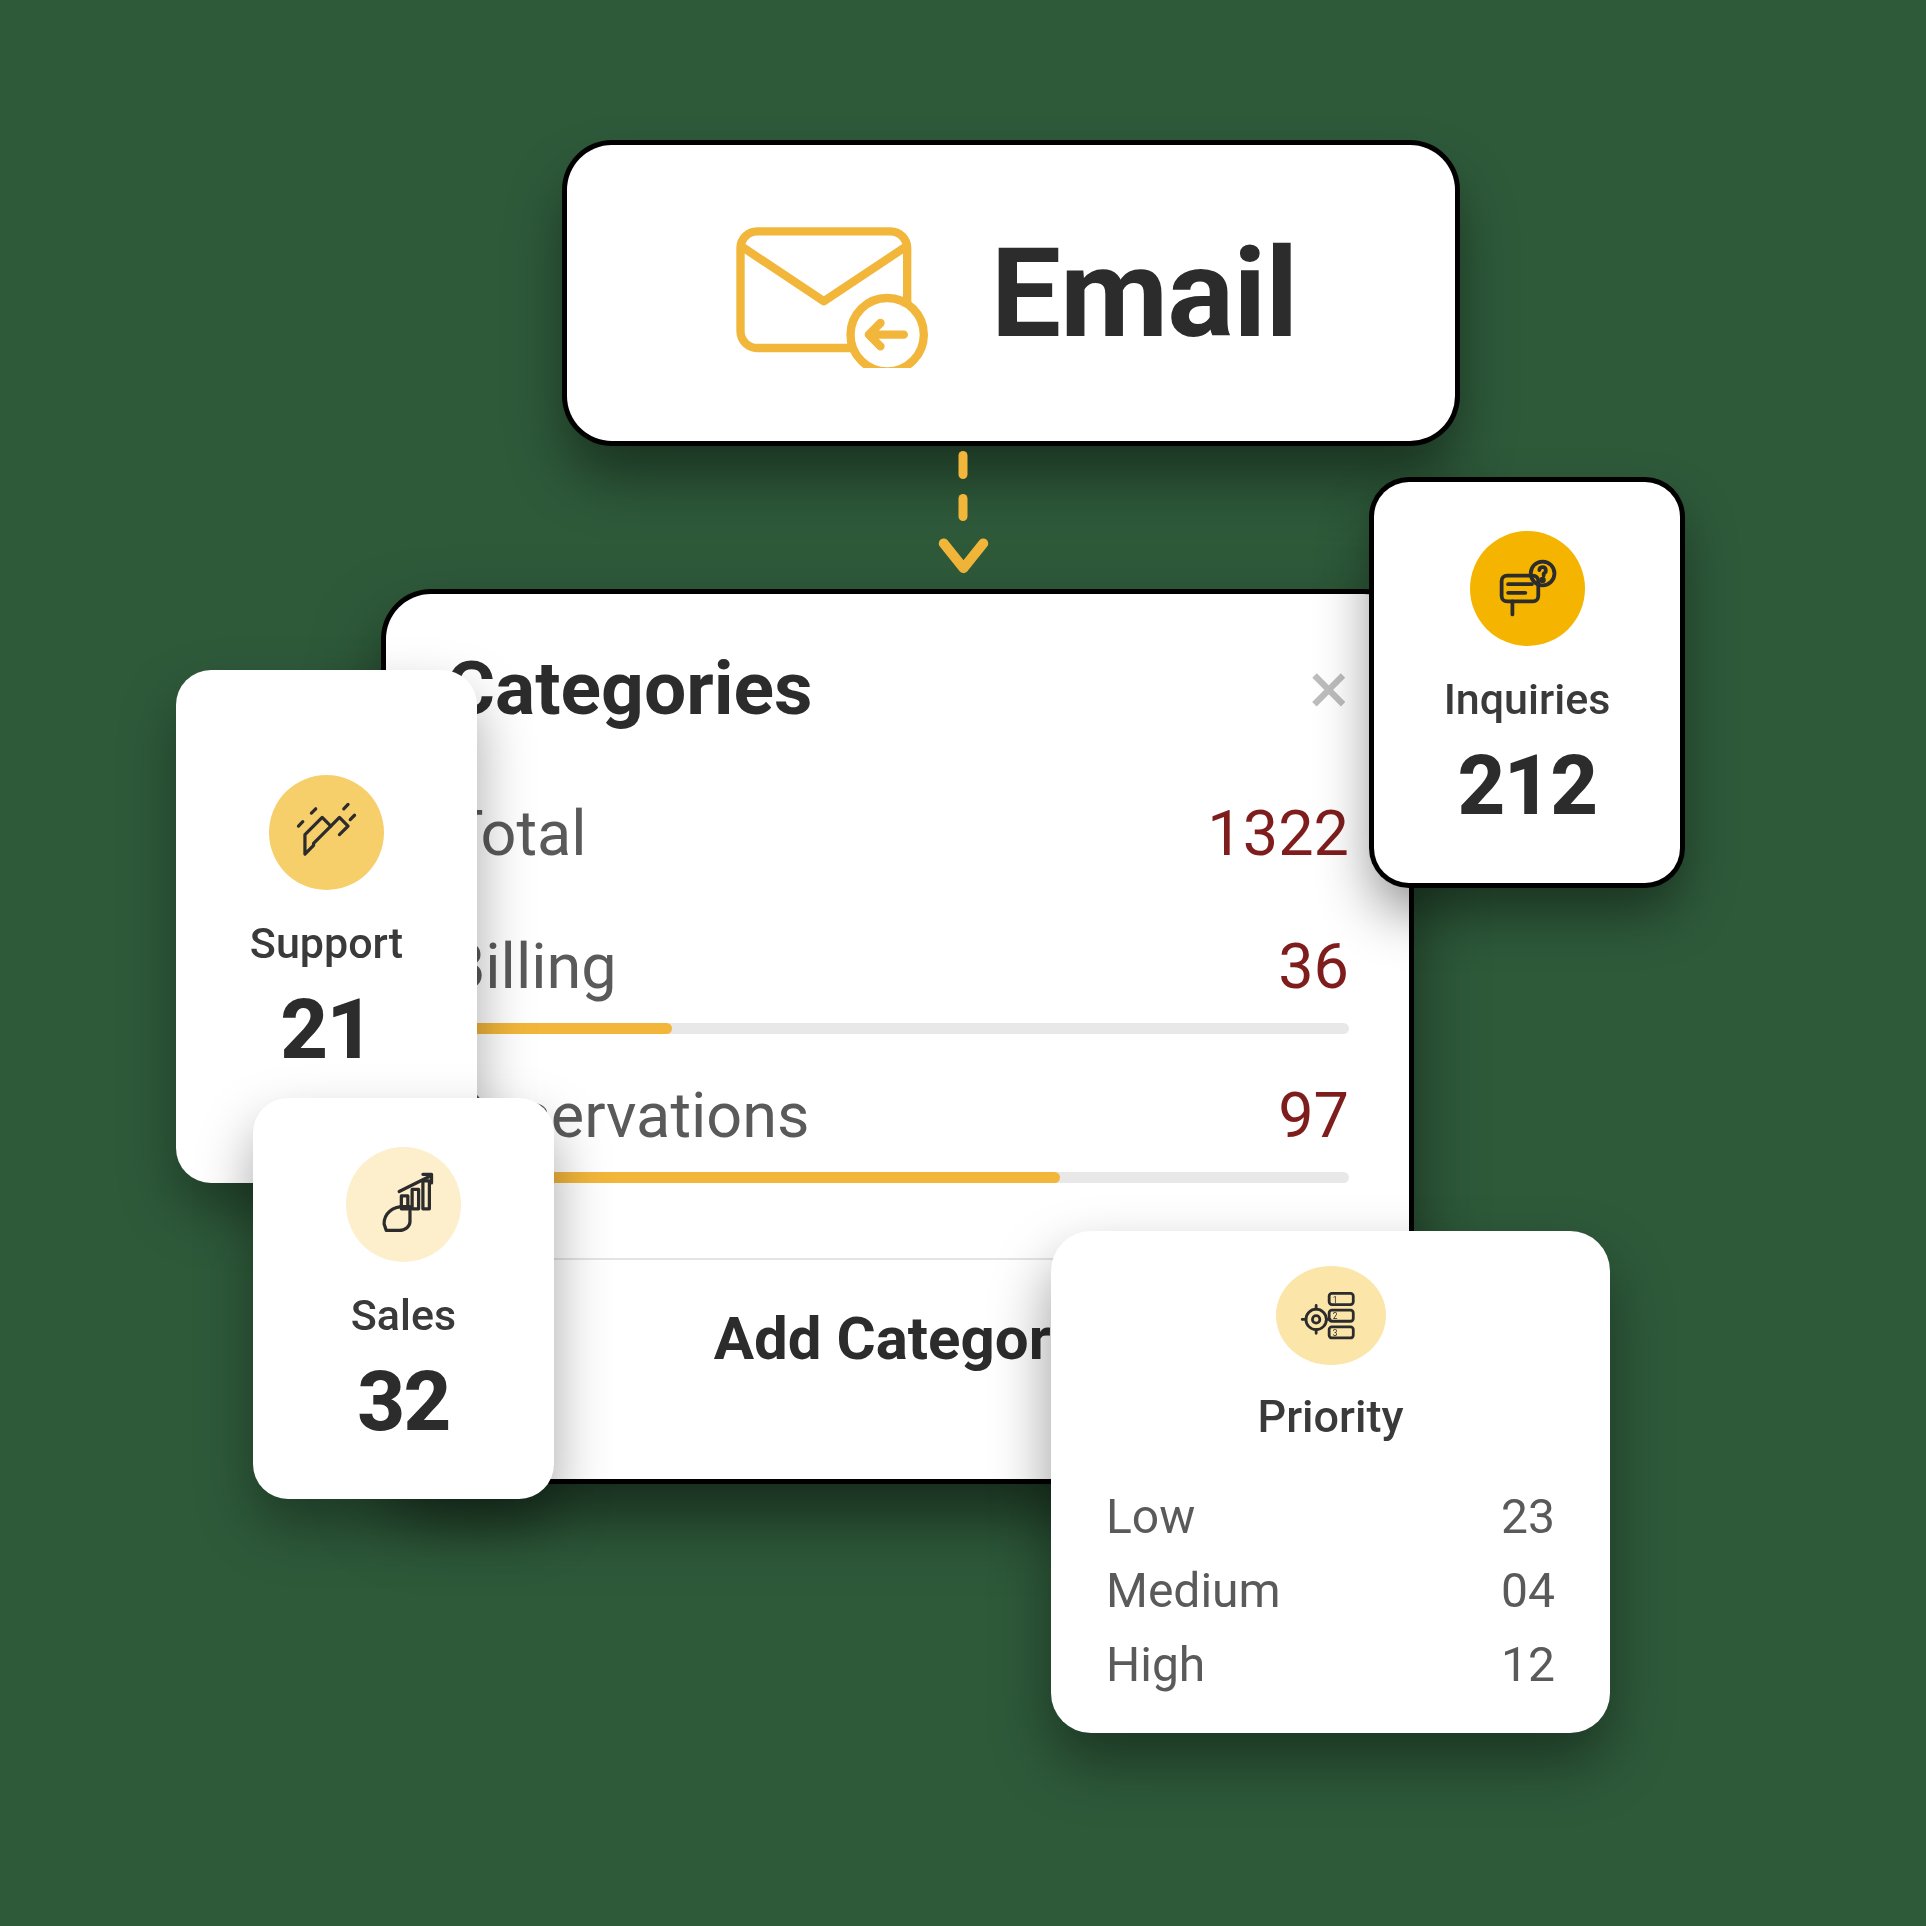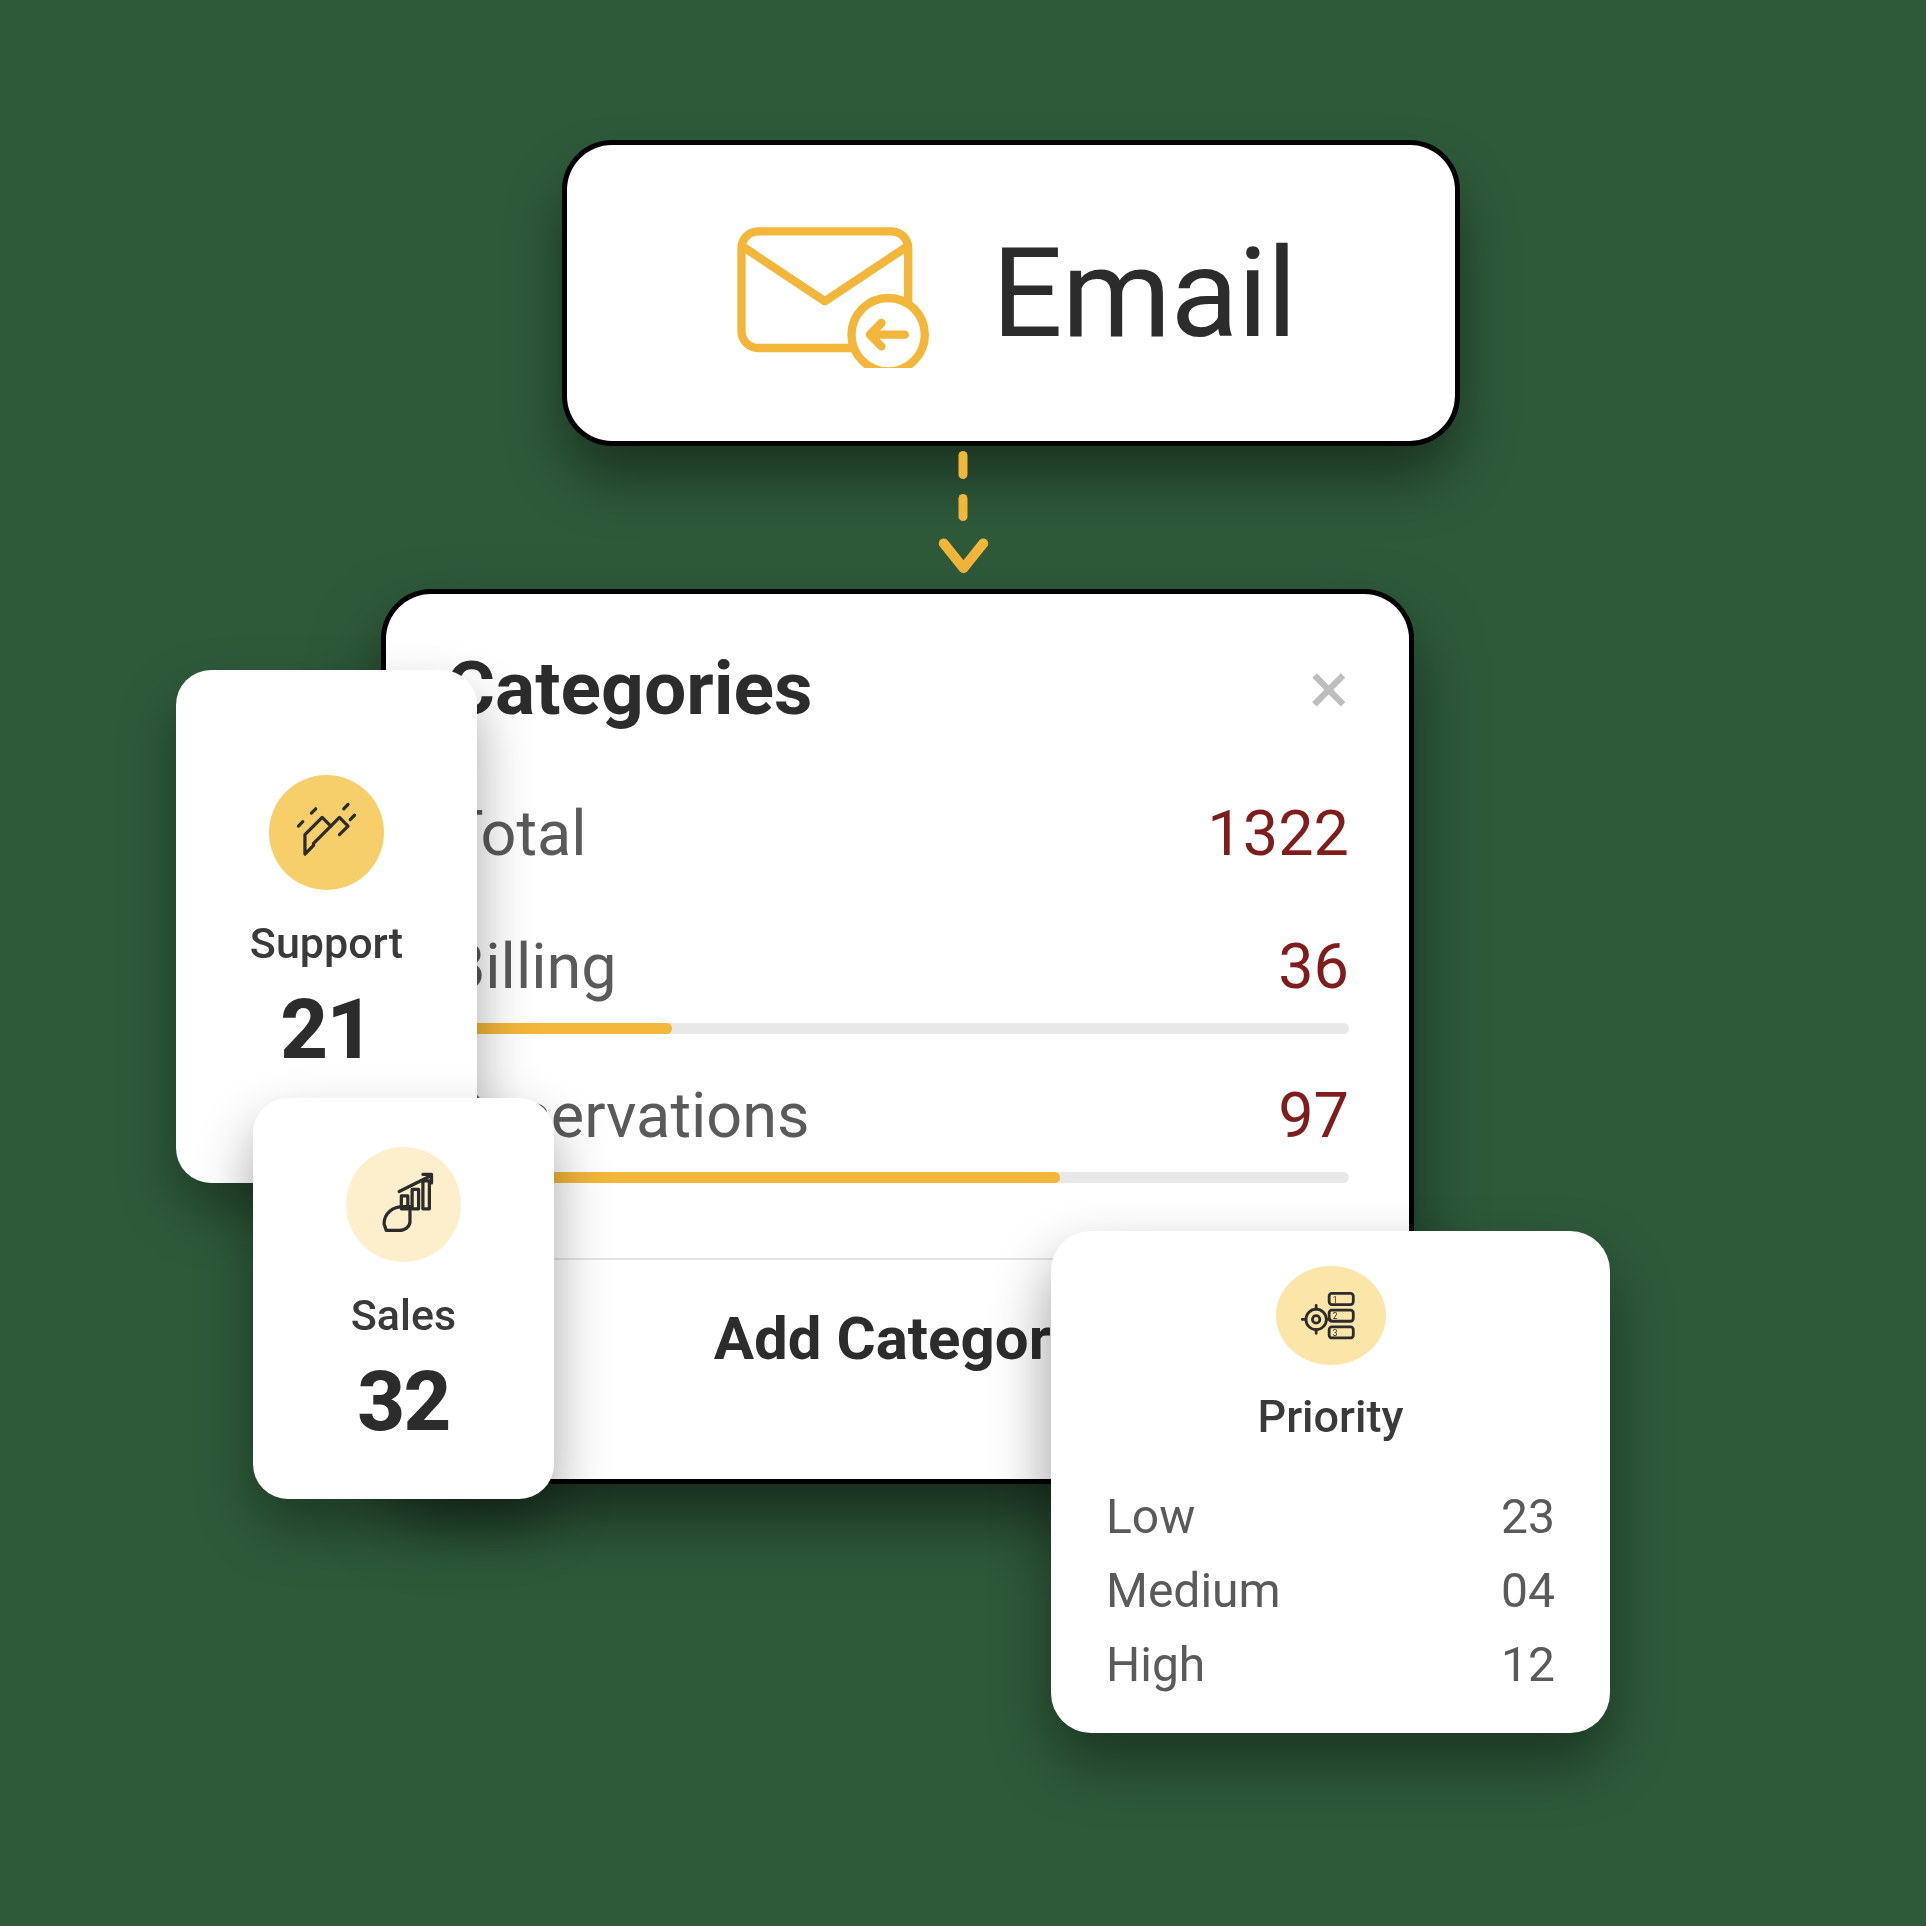--- a/index.html
+++ b/index.html
@@ -35,21 +35,21 @@
   .email-card .icon-slot {
     width: 211px;
     height: 150px;
     display: flex;
     align-items: center;
     justify-content: center;
   }
   .email-card .icon-slot svg { width: 100%; height: 100%; }
   .email-card .label {
     font-size: 125px;
-    font-weight: 400;
+    font-weight: 700;
     color: #2c2c2c;
     letter-spacing: -1px;
     text-align: center;
   }
 
   
   .connector {
     position: absolute;
     top: 451px;
     left: 50%;
@@ -296,20 +296,35 @@
         <rect x="30" y="24" width="6" height="12"></rect>
         <rect x="40" y="18" width="6" height="18"></rect>
         <rect x="50" y="10" width="6" height="26"></rect>
         <path d="M28 20 L56 6 M50 4 L58 4 L58 12"></path>
       </svg>
     </div>
     <div class="cap">Sales</div>
     <div class="num">32</div>
   </div>
 
+  <div class="card inquiries">
+    <div class="chip deep">
+      <svg viewBox="0 0 64 64" fill="none" stroke="#2c2c2c" stroke-width="3.5" stroke-linecap="round" stroke-linejoin="round">
+        <rect x="8" y="20" width="34" height="24" rx="5"></rect>
+        <path d="M18 56 L18 44"></path>
+        <line x1="14" y1="28" x2="36" y2="28"></line>
+        <line x1="14" y1="36" x2="30" y2="36"></line>
+        <circle cx="46" cy="18" r="11"></circle>
+        <path d="M43 15 a3 3 0 1 1 4 3 v2"></path>
+        <circle cx="46" cy="24" r="1.2" fill="#2c2c2c"></circle>
+      </svg>
+    </div>
+    <div class="cap">Inquiries</div>
+    <div class="num">212</div>
+  </div>
 
   <div class="priority">
     <div class="chip light">
       <svg viewBox="0 0 64 64" fill="none" stroke="#2c2c2c" stroke-width="3" stroke-linecap="round" stroke-linejoin="round">
         <rect x="30" y="8" width="26" height="12" rx="3"></rect>
           <text x="34" y="18" font-size="9" fill="#2c2c2c" stroke="none">1</text>
         <rect x="30" y="26" width="26" height="12" rx="3"></rect>
           <text x="34" y="36" font-size="9" fill="#2c2c2c" stroke="none">2</text>
         <rect x="30" y="44" width="26" height="12" rx="3"></rect>
           <text x="34" y="54" font-size="9" fill="#2c2c2c" stroke="none">3</text>

